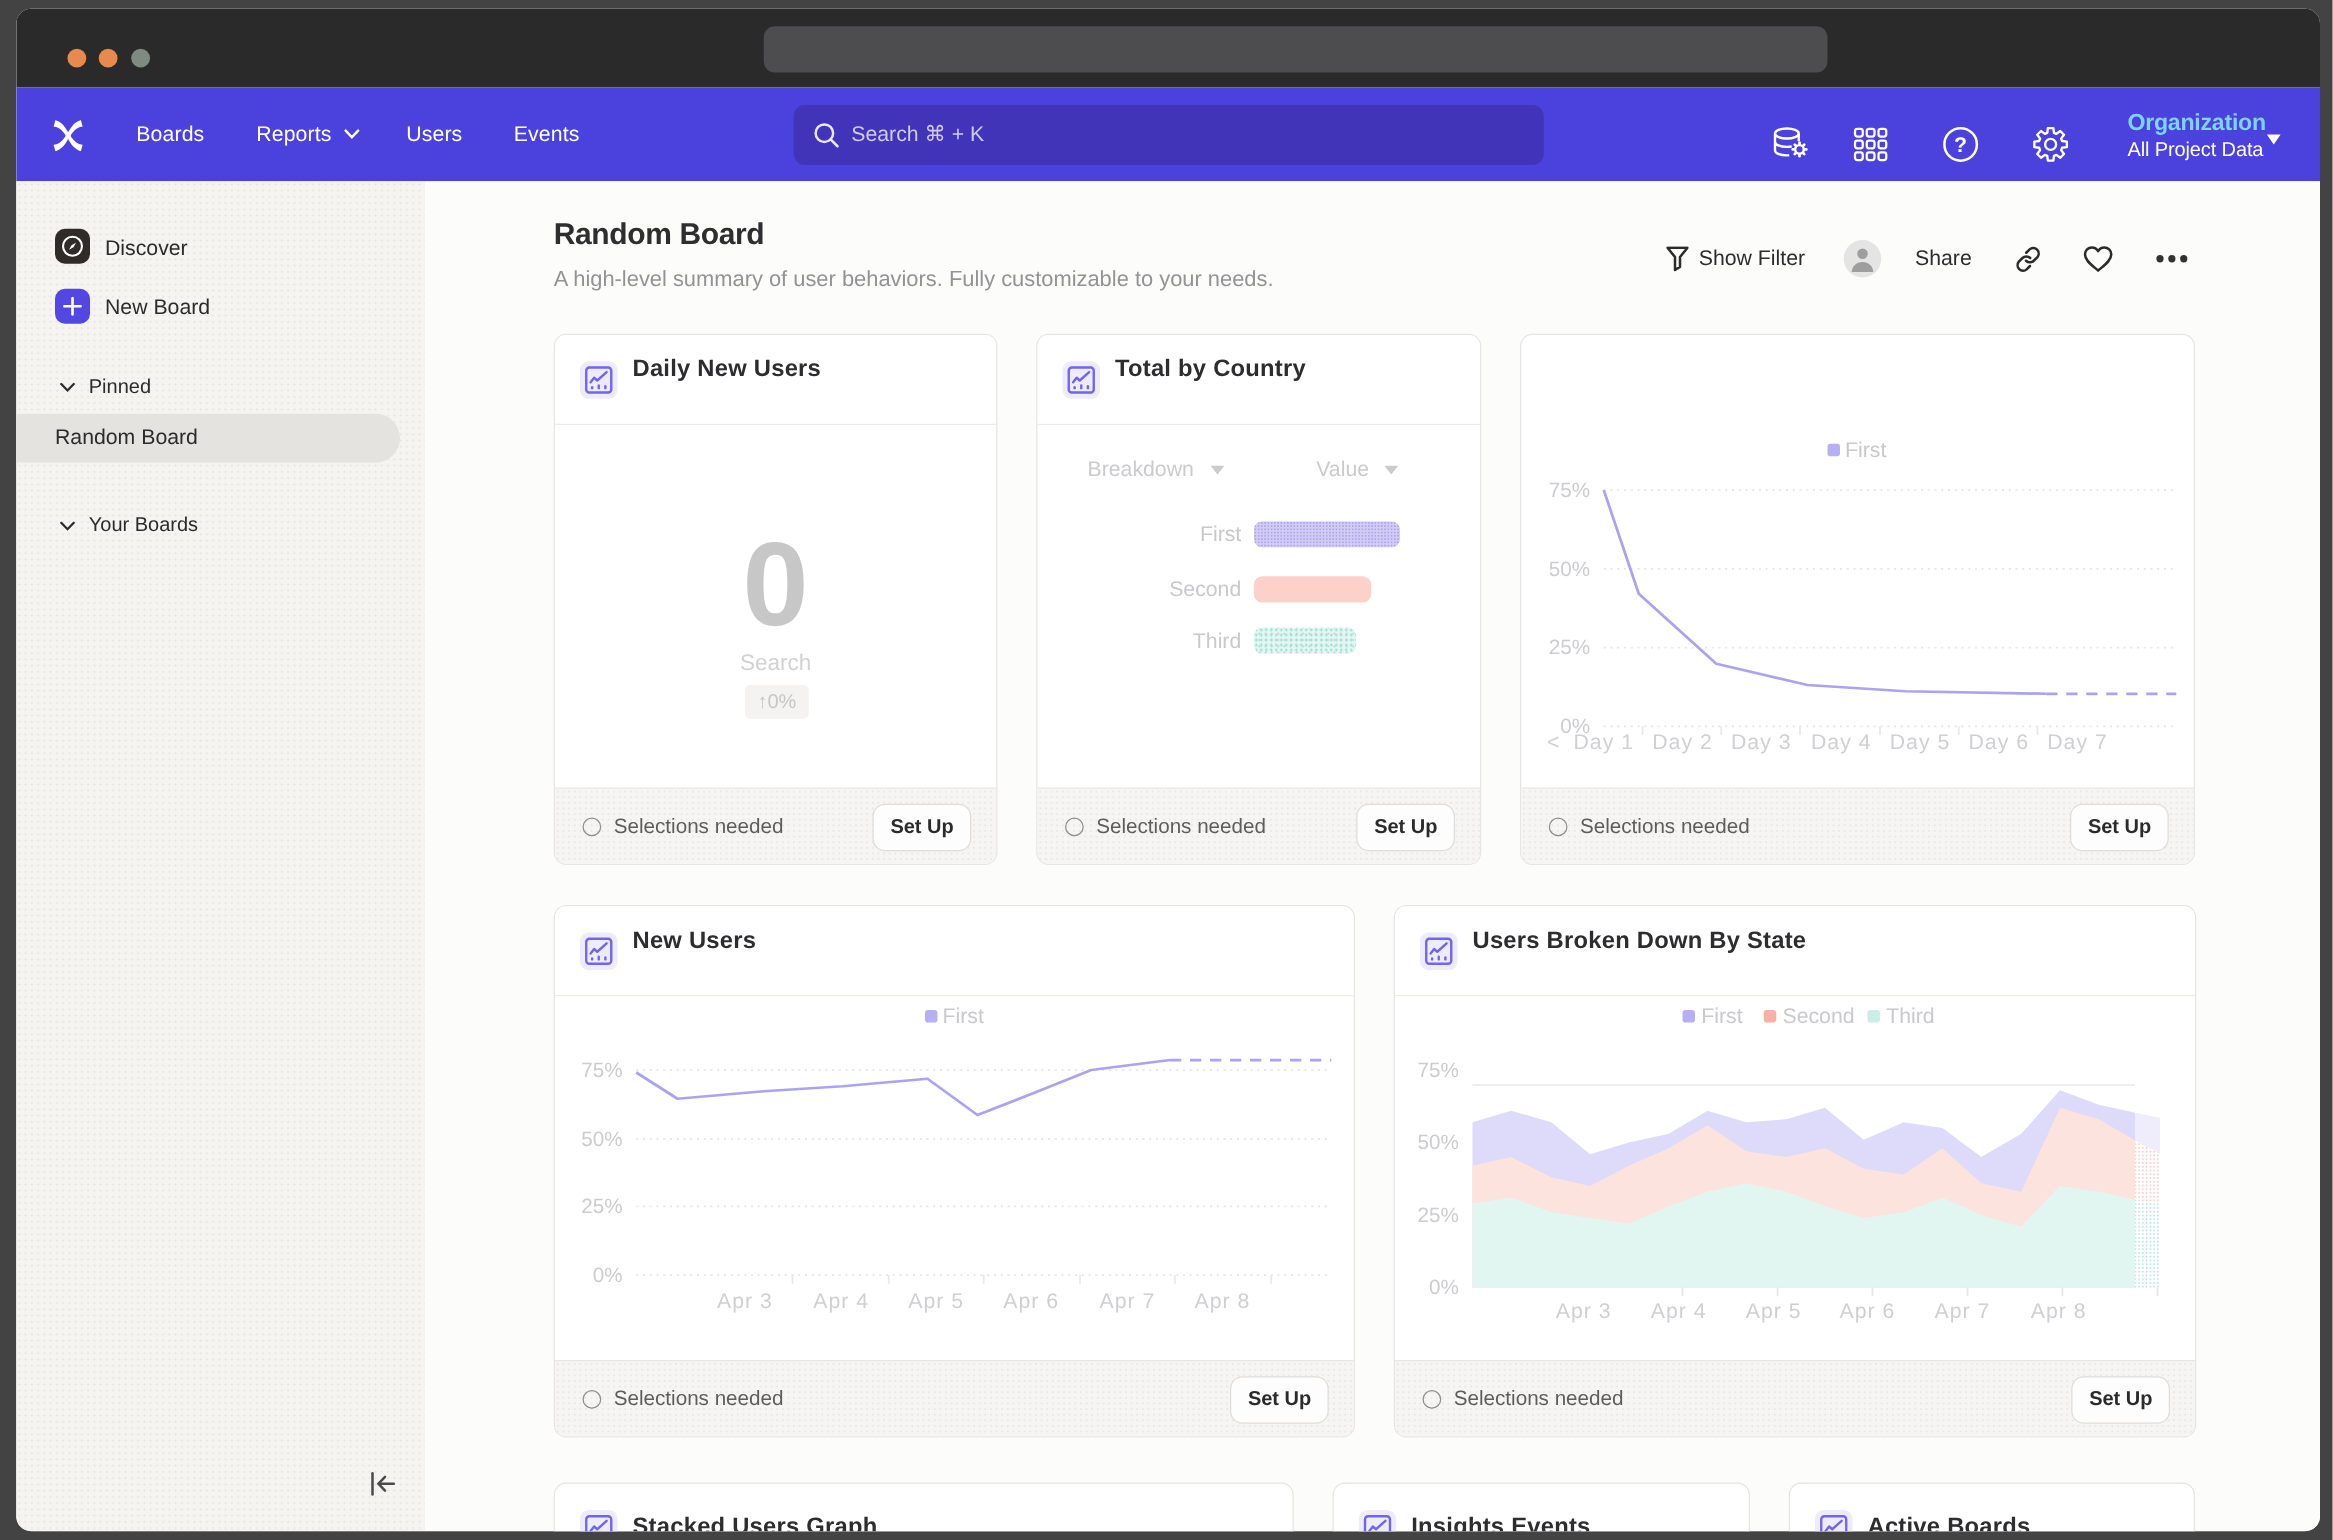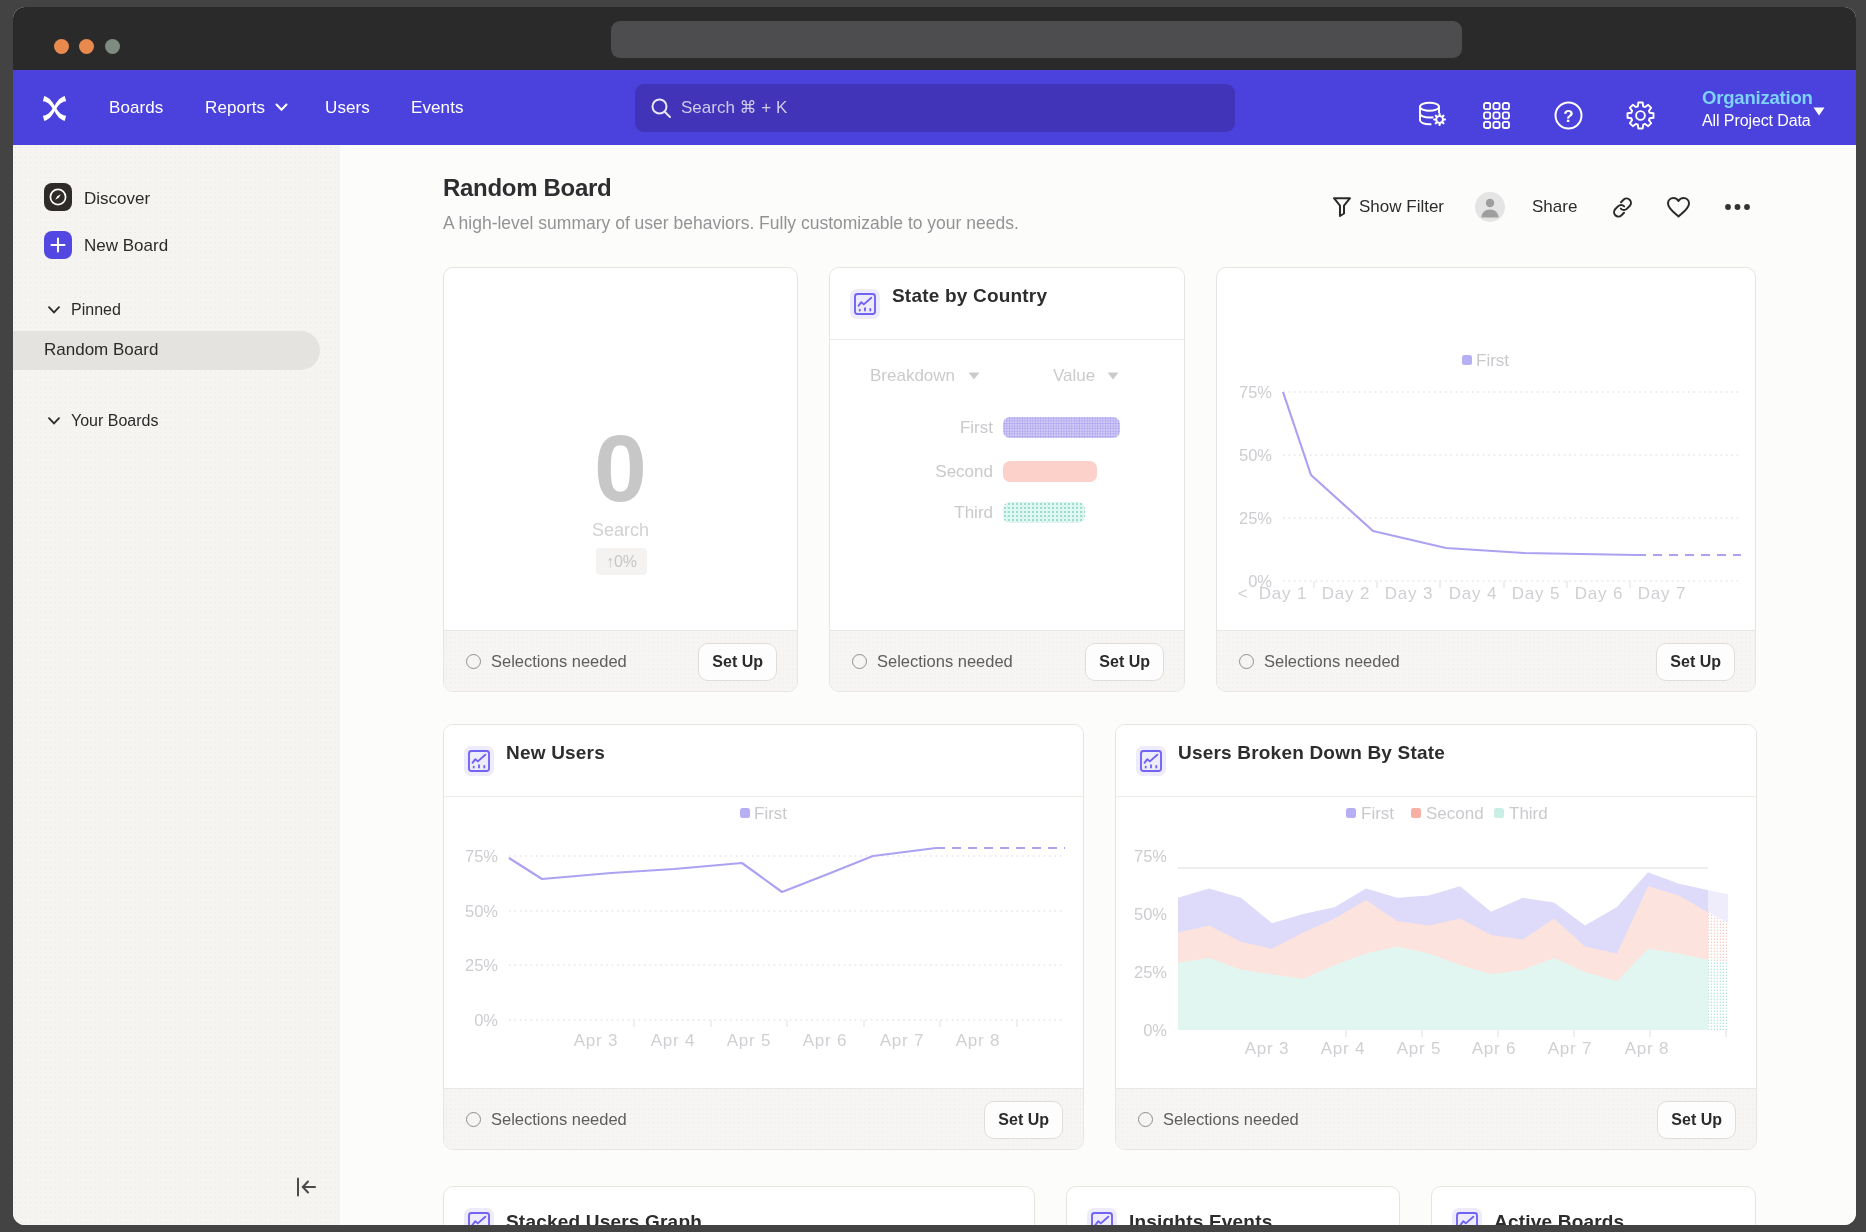--- a/index.html
+++ b/index.html
@@ -172,20 +172,32 @@
   <svg style="position:absolute;left:1326px;top:51px;" width="25" height="23" viewBox="0 0 25 23">
     <path d="M12.5,20.5 C8,16.5 2,12.6 2,7.6 C2,4.2 4.6,2 7.5,2 C9.6,2 11.5,3.2 12.5,5 C13.5,3.2 15.4,2 17.5,2 C20.4,2 23,4.2 23,7.6 C23,12.6 17,16.5 12.5,20.5 Z" fill="none" stroke="#2b2b2b" stroke-width="2" stroke-linejoin="round"></path>
   </svg>
   <svg style="position:absolute;left:1384px;top:58px;" width="27" height="8" viewBox="0 0 27 8">
     <circle cx="4" cy="4" r="2.9" fill="#333"></circle>
         <circle cx="13.5" cy="4" r="2.9" fill="#333"></circle>
         <circle cx="23" cy="4" r="2.9" fill="#333"></circle>
   </svg>
 
   <div class="card" style="left:103px;top:122px;width:355px;height:425px;">
+    <div class="chead">
+      <div class="cicon"><svg width="30" height="30" viewBox="0 0 30 30">
+              <rect x="5" y="5" width="20" height="20" rx="2.5" fill="none" stroke="#7264f2" stroke-width="1.9"></rect>
+              <path d="M8.5,16.8 L11.3,13.2 L13.8,15.4 L21.3,8.7" fill="none" stroke="#7264f2" stroke-width="1.9" stroke-linecap="round" stroke-linejoin="round"></path>
+              <g stroke="#7264f2" stroke-width="1.9" stroke-linecap="round">
+                <line x1="9.7" y1="20.8" x2="9.7" y2="21.5"></line>
+                <line x1="15" y1="19.3" x2="15" y2="21.5"></line>
+                <line x1="20.3" y1="20" x2="20.3" y2="21.5"></line>
+              </g>
+            </svg></div>
+      <div class="ctitle">Daily New Users</div>
+    </div>
     <div style="position:absolute;left:0;top:160px;width:100%;text-align:center;font-size:95px;font-weight:700;color:#c7c7c7;line-height:80px;">0</div>
     <div style="position:absolute;left:0;top:252px;width:100%;text-align:center;font-size:18px;color:#d2d2d2;">Search</div>
     <div style="position:absolute;left:152px;top:280px;width:51px;height:27px;background:#f4f3f1;border-radius:4px;text-align:center;line-height:27px;font-size:16px;color:#c6c6c6;">↑0%</div>
     <div class="cfoot">
           <div class="selcirc"></div>
           <div class="selneed">Selections needed</div>
           <div class="setup">Set Up</div>
         </div>
   </div>
 
@@ -193,21 +205,21 @@
     <div class="chead">
       <div class="cicon"><svg width="30" height="30" viewBox="0 0 30 30">
               <rect x="5" y="5" width="20" height="20" rx="2.5" fill="none" stroke="#7264f2" stroke-width="1.9"></rect>
               <path d="M8.5,16.8 L11.3,13.2 L13.8,15.4 L21.3,8.7" fill="none" stroke="#7264f2" stroke-width="1.9" stroke-linecap="round" stroke-linejoin="round"></path>
               <g stroke="#7264f2" stroke-width="1.9" stroke-linecap="round">
                 <line x1="9.7" y1="20.8" x2="9.7" y2="21.5"></line>
                 <line x1="15" y1="19.3" x2="15" y2="21.5"></line>
                 <line x1="20.3" y1="20" x2="20.3" y2="21.5"></line>
               </g>
             </svg></div>
-      <div class="ctitle">State by Country</div>
+      <div class="ctitle">Total by Country</div>
     </div>
     <div style="position:absolute;left:40px;top:98px;font-size:17px;color:#cbcbce;">Breakdown</div>
     <svg style="position:absolute;left:138px;top:104px;" width="12" height="8" viewBox="0 0 12 8">
           <path d="M0.5,0.5 L11.5,0.5 L6,7.5 Z" fill="#cbcbce"></path>
         </svg>
     <div style="position:absolute;left:223px;top:98px;font-size:17px;color:#cbcbce;">Value</div>
     <svg style="position:absolute;left:277px;top:104px;" width="12" height="8" viewBox="0 0 12 8">
           <path d="M0.5,0.5 L11.5,0.5 L6,7.5 Z" fill="#cbcbce"></path>
         </svg>
     <div style="position:absolute;left:0px;top:150px;width:163px;text-align:right;font-size:17px;color:#c9c9cc;">First</div>

